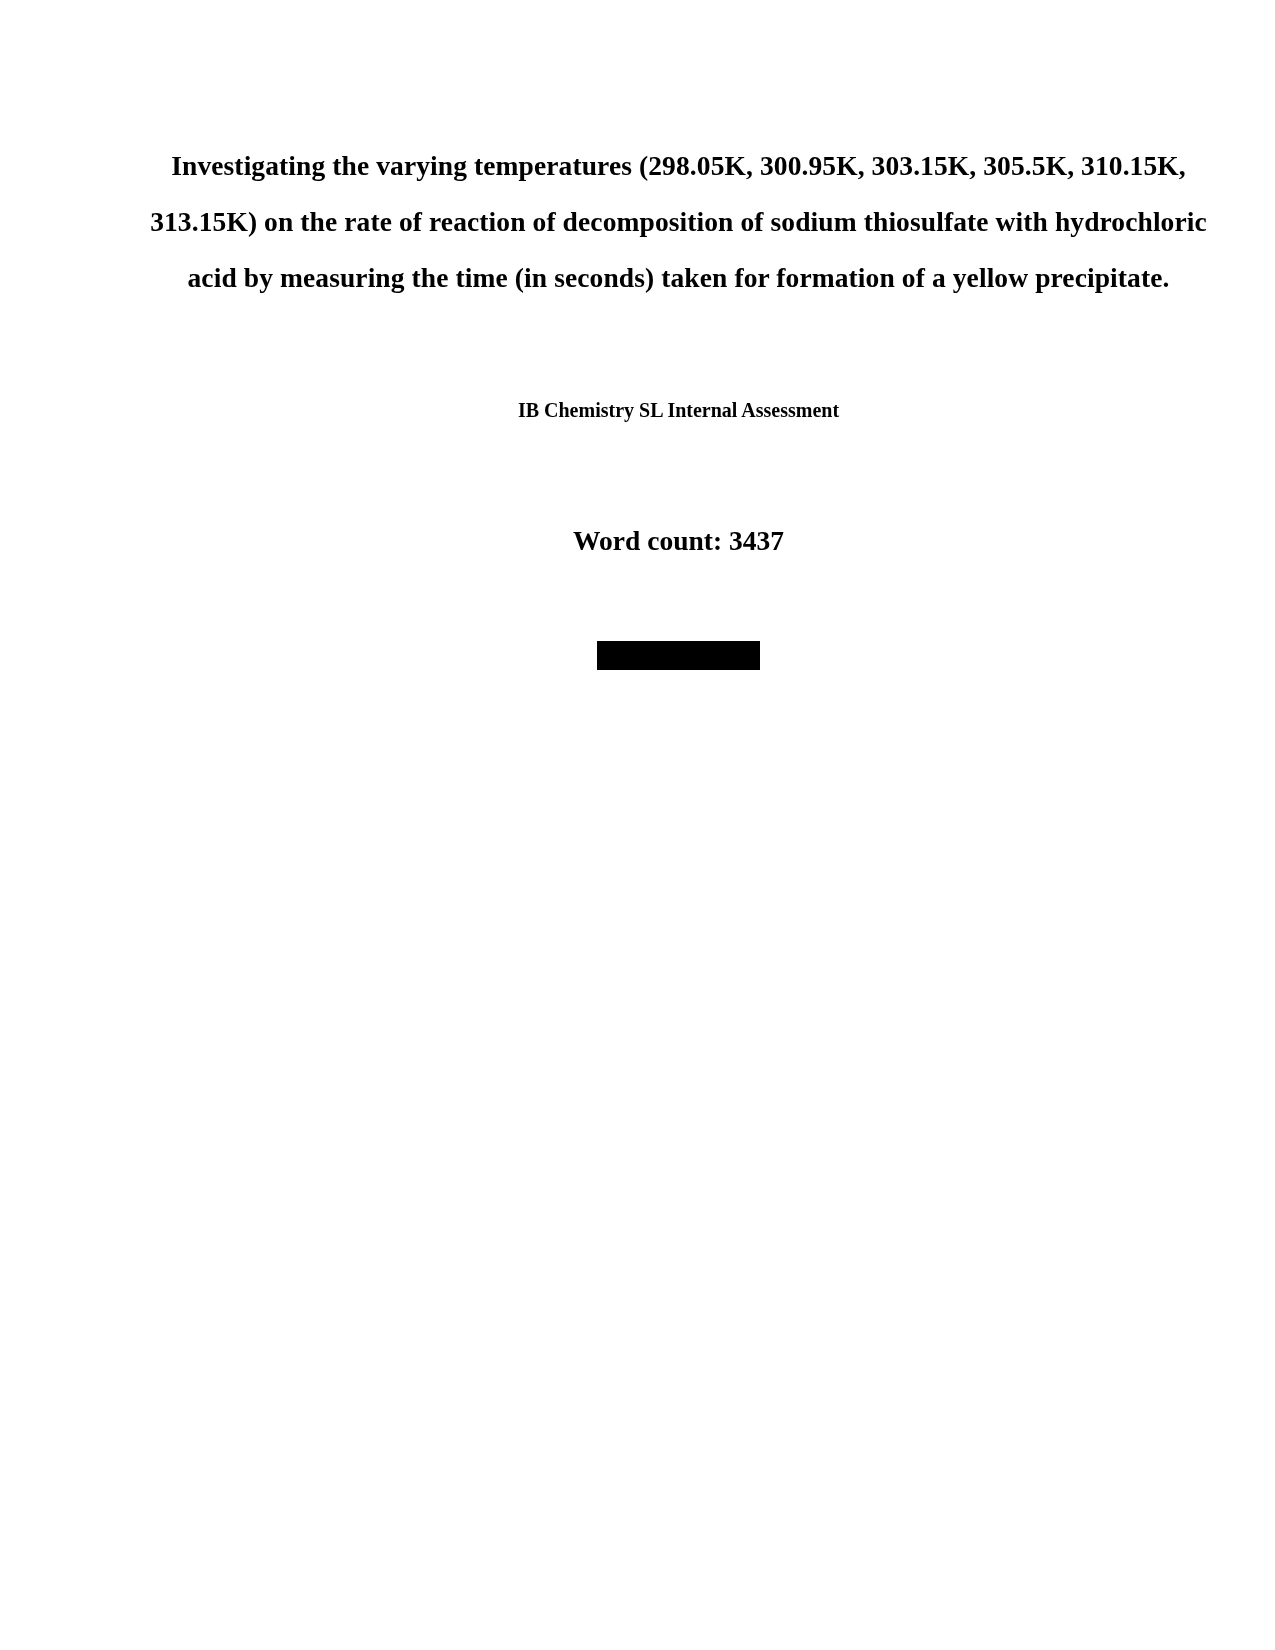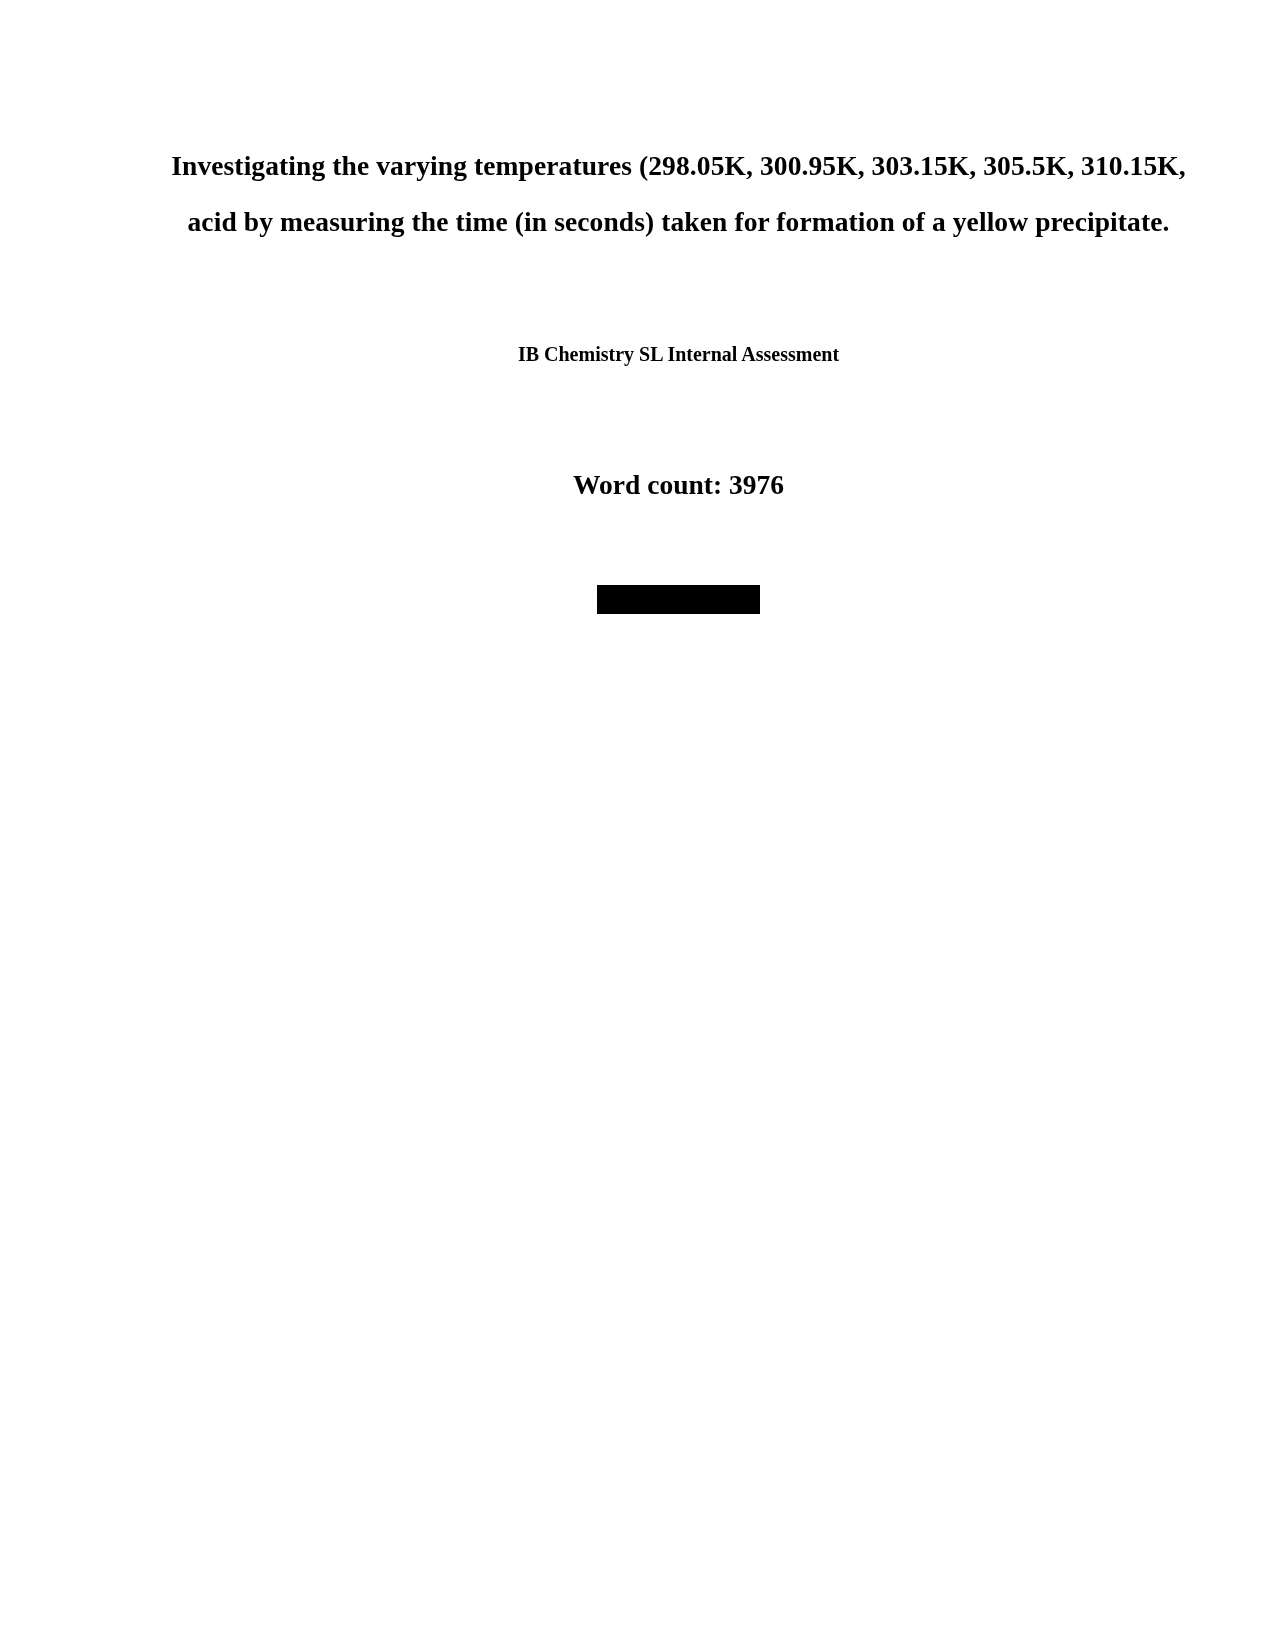--- a/index.html
+++ b/index.html
@@ -64,29 +64,30 @@
     vertical-align: middle;
   }
 </style>
 </head>
 <body>
 
 <div class="page">
 
   <div class="title-block">
     <div class="title-line">Investigating the varying temperatures (298.05K, 300.95K, 303.15K, 305.5K, 310.15K,</div>
+    <div class="title-line">313.15K) on the rate of reaction of decomposition of sodium thiosulfate with hydrochloric</div>
     <div class="title-line">acid by measuring the time (in seconds) taken for formation of a yellow precipitate.</div>
   </div>
 
   <div class="subtitle-block">
     <div class="subtitle-line">IB Chemistry SL Internal Assessment</div>
   </div>
 
   <div class="wordcount-block">
-    <div class="wordcount-line">Word count: 3976</div>
+    <div class="wordcount-line">Word count: 3437</div>
   </div>
 
   <div class="redaction-wrap">
     <span class="redaction-bar"></span>
     
   </div>
 
 </div>
 
 </body></html>

